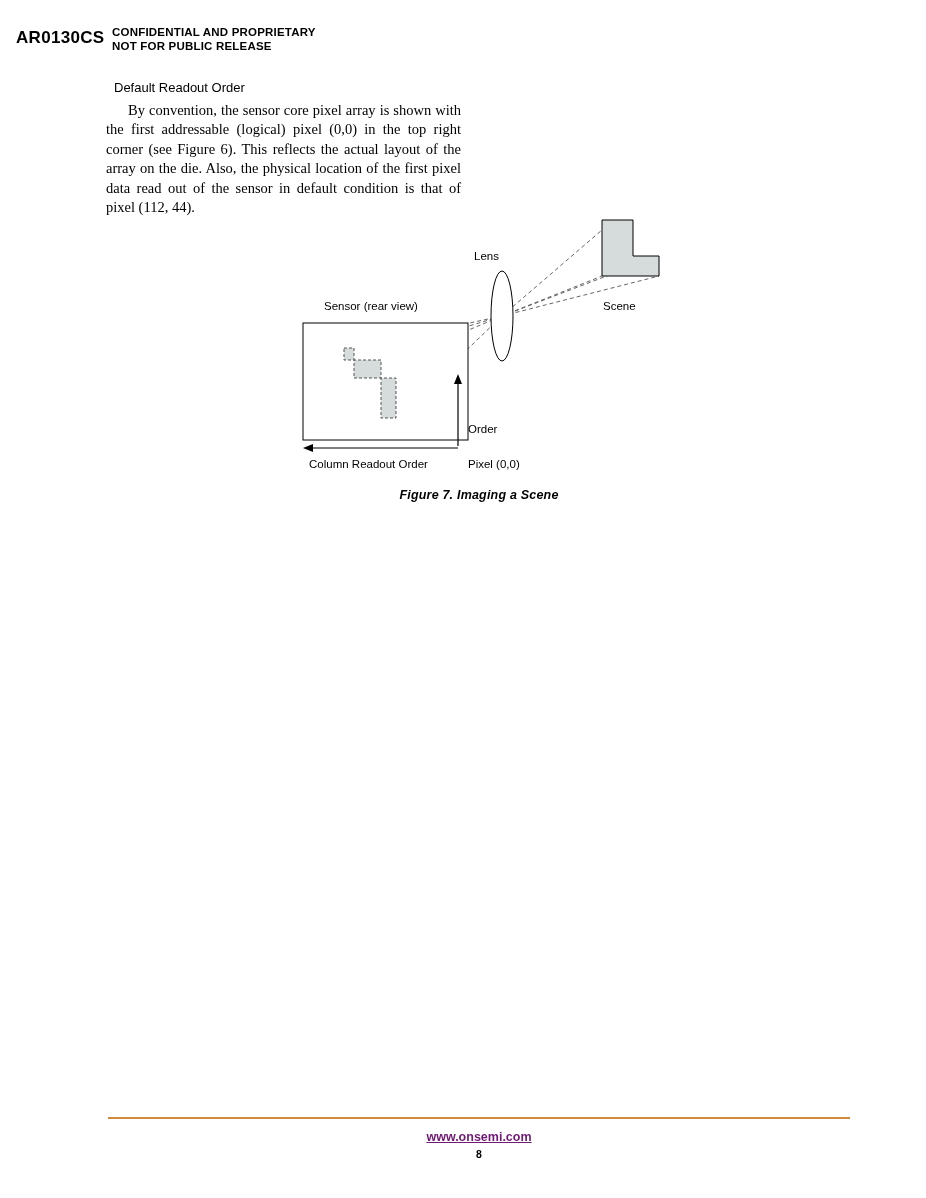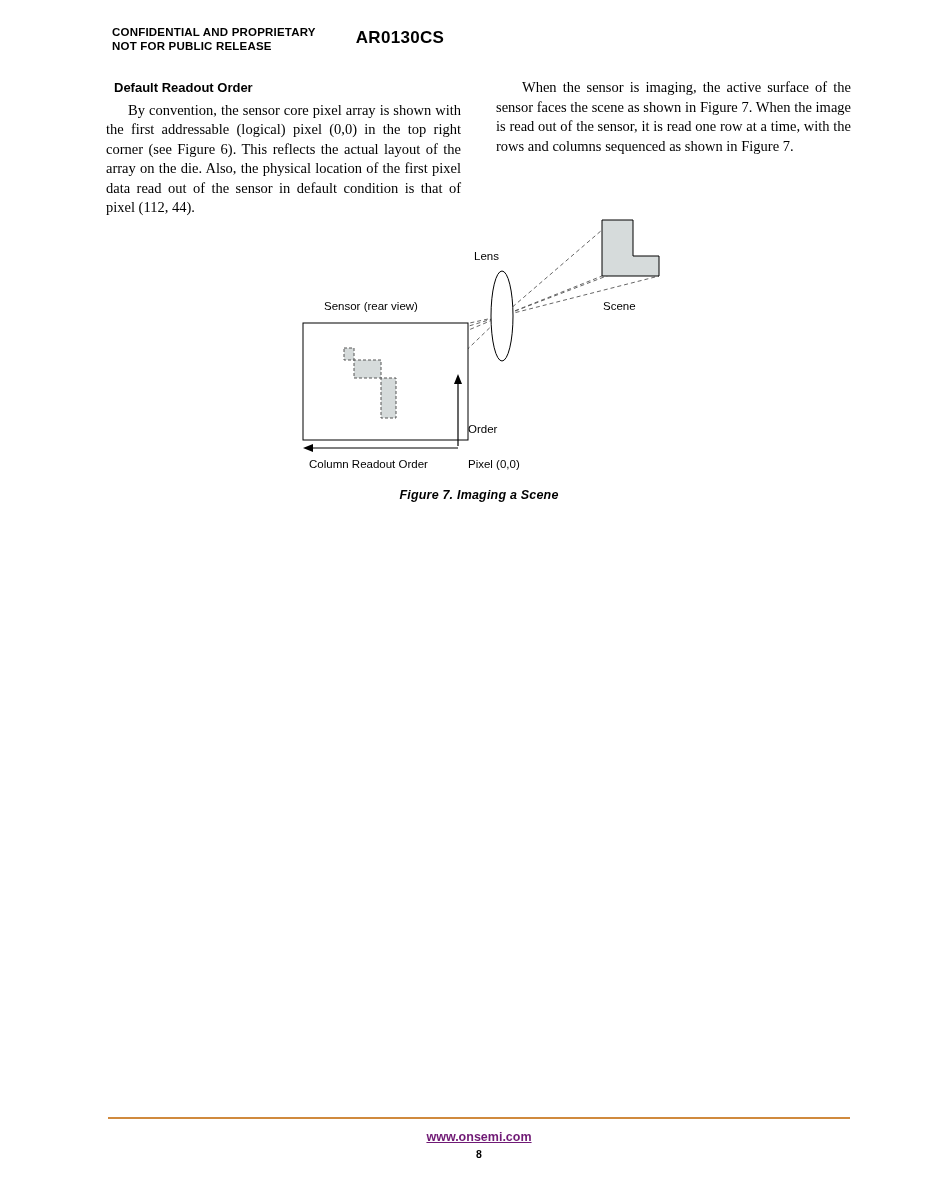--- a/index.html
+++ b/index.html
@@ -36,21 +36,21 @@
     line-height: 13.5px;
     letter-spacing: 0.2px;
     color: #000;
     white-space: pre;
   }
   .doc-title {
     position: absolute;
     left: 0;
     top: 2px;
     width: 768px;
-    text-align: center;
+    text-align: left;
     font-family: "Liberation Sans", sans-serif;
     font-size: 17px;
     font-weight: bold;
     letter-spacing: 0.3px;
   }
 
   
   .col {
     position: absolute;
     top: 78px;
@@ -58,21 +58,21 @@
     font-size: 14.5px;
     line-height: 19.5px;
     text-align: justify;
   }
   .col-left { left: 90px; }
   .col-right { left: 480px; }
 
   .section-heading {
     font-family: "Liberation Sans", sans-serif;
     font-size: 13px;
-    font-weight: bold;
+    font-weight: normal;
     margin: 0 0 3px 0;
     text-align: left;
     padding-left: 8px;
   }
   .body-par {
     margin: 0;
     text-indent: 22px;
     text-align: justify;
   }
   .body-par.no-indent-extra { text-indent: 26px; }
@@ -147,23 +147,20 @@
     <div class="confidential"><span>CONFIDENTIAL AND PROPRIETARY</span>
 <span>NOT FOR PUBLIC RELEASE</span></div>
     <div class="doc-title">AR0130CS</div>
   </div>
 
   <div class="col col-left">
     <div class="section-heading">Default Readout Order</div>
     <p class="body-par">By convention, the sensor core pixel array is shown with the first addressable (logical) pixel (0,0) in the top right corner (see Figure 6). This reflects the actual layout of the array on the die. Also, the physical location of the first pixel data read out of the sensor in default condition is that of pixel (112, 44).</p>
   </div>
 
-  <div class="col col-right">
-    <p class="body-par no-indent-extra">When the sensor is imaging, the active surface of the sensor faces the scene as shown in Figure 7. When the image is read out of the sensor, it is read one row at a time, with the rows and columns sequenced as shown in Figure 7.</p>
-  </div>
 
   <div class="figure-area">
     <svg width="746" height="290" viewBox="0 0 746 290" xmlns="http://www.w3.org/2000/svg">
 
       <g stroke="#555" stroke-width="0.9" fill="none" stroke-dasharray="4,3">
         <line x1="248" y1="178" x2="396" y2="116"></line>
         <line x1="248" y1="148" x2="396" y2="116"></line>
         <line x1="290" y1="148" x2="396" y2="116"></line>
         <line x1="290" y1="218" x2="396" y2="116"></line>
         <line x1="396" y1="116" x2="496" y2="30"></line>

